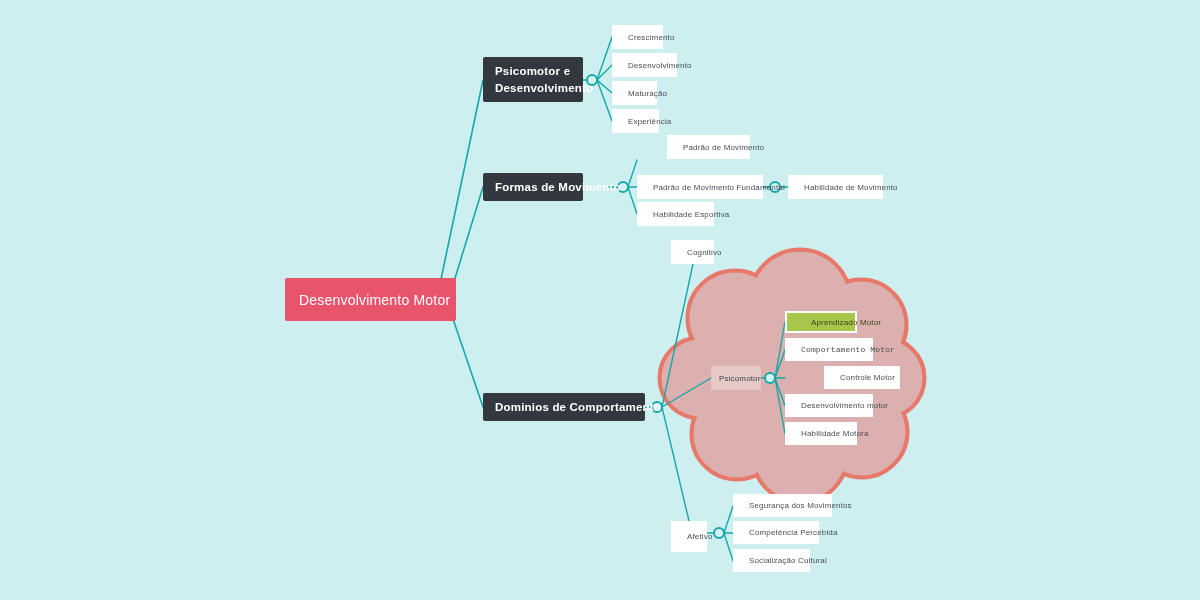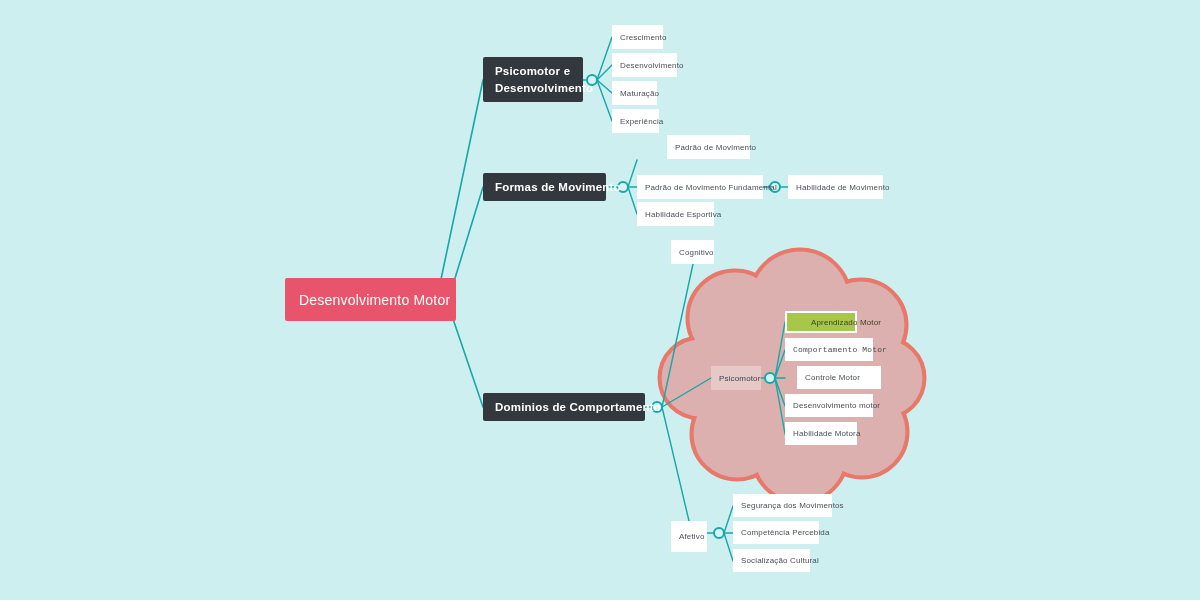--- a/index.html
+++ b/index.html
@@ -57,21 +57,21 @@
   }
   .node-branch.two-line {
     white-space: pre-line;
     align-items: center;
   }
   
   .node-leaf {
     background: #ffffff;
     color: #4a4f57;
     font-size: 8px;
-    padding: 0 8px;
+    padding: 0 16px;
     letter-spacing: 0.15px;
   }
   
   .node-leaf-ghost {
     background: rgba(255,255,255,0.30);
     color: #3f4650;
     font-size: 8px;
     padding: 0 8px;
     letter-spacing: 0.15px;
   }
@@ -214,21 +214,21 @@
   <div class="node node-leaf" style="left:612px; top:53px; width:65px; height:24px;">
     <span>Desenvolvimento</span>
   </div>
   <div class="node node-leaf" style="left:612px; top:81px; width:45px; height:24px;">
     <span>Maturação</span>
   </div>
   <div class="node node-leaf" style="left:612px; top:109px; width:47px; height:24px;">
     <span>Experiência</span>
   </div>
 
-  <div class="node node-branch" style="left:483px; top:173px; width:123px; height:28px;">
+  <div class="node node-branch" style="left:483px; top:173px; width:100px; height:28px;">
     <span>Formas de Movimento</span>
   </div>
   <div class="node node-leaf" style="left:637px; top:135px; width:83px; height:24px;margin-left:30px;">
     <span>Padrão de Movimento</span>
   </div>
   <div class="node node-leaf" style="left:637px; top:175px; width:126px; height:24px;">
     <span>Padrão de Movimento Fundamental</span>
   </div>
   <div class="node node-leaf" style="left:788px; top:175px; width:95px; height:24px;text-align:right;">
     <span>Habilidade de Movimento</span>
@@ -246,21 +246,21 @@
 
   <div class="node node-leaf-ghost" style="left:711px; top:366px; width:50px; height:24px;">
     <span>Psicomotor</span>
   </div>
   <div class="node node-leaf-highlight" style="left:785px; top:311px; width:72px; height:22px;">
     <span>Aprendizado Motor</span>
   </div>
   <div class="node node-leaf" style="left:785px; top:338px; width:88px; height:23px;font-family:Liberation Mono, monospace;">
     <span>Comportamento Motor</span>
   </div>
-  <div class="node node-leaf" style="left:797px; top:366px; width:84px; height:23px;">
+  <div class="node node-leaf" style="left:824px; top:366px; width:76px; height:23px;">
     <span>Controle Motor</span>
   </div>
   <div class="node node-leaf" style="left:785px; top:394px; width:88px; height:23px;">
     <span>Desenvolvimento motor</span>
   </div>
   <div class="node node-leaf" style="left:785px; top:422px; width:72px; height:23px;">
     <span>Habilidade Motora</span>
   </div>
 
   <div class="node node-leaf" style="left:671px; top:521px; width:36px; height:31px;">

